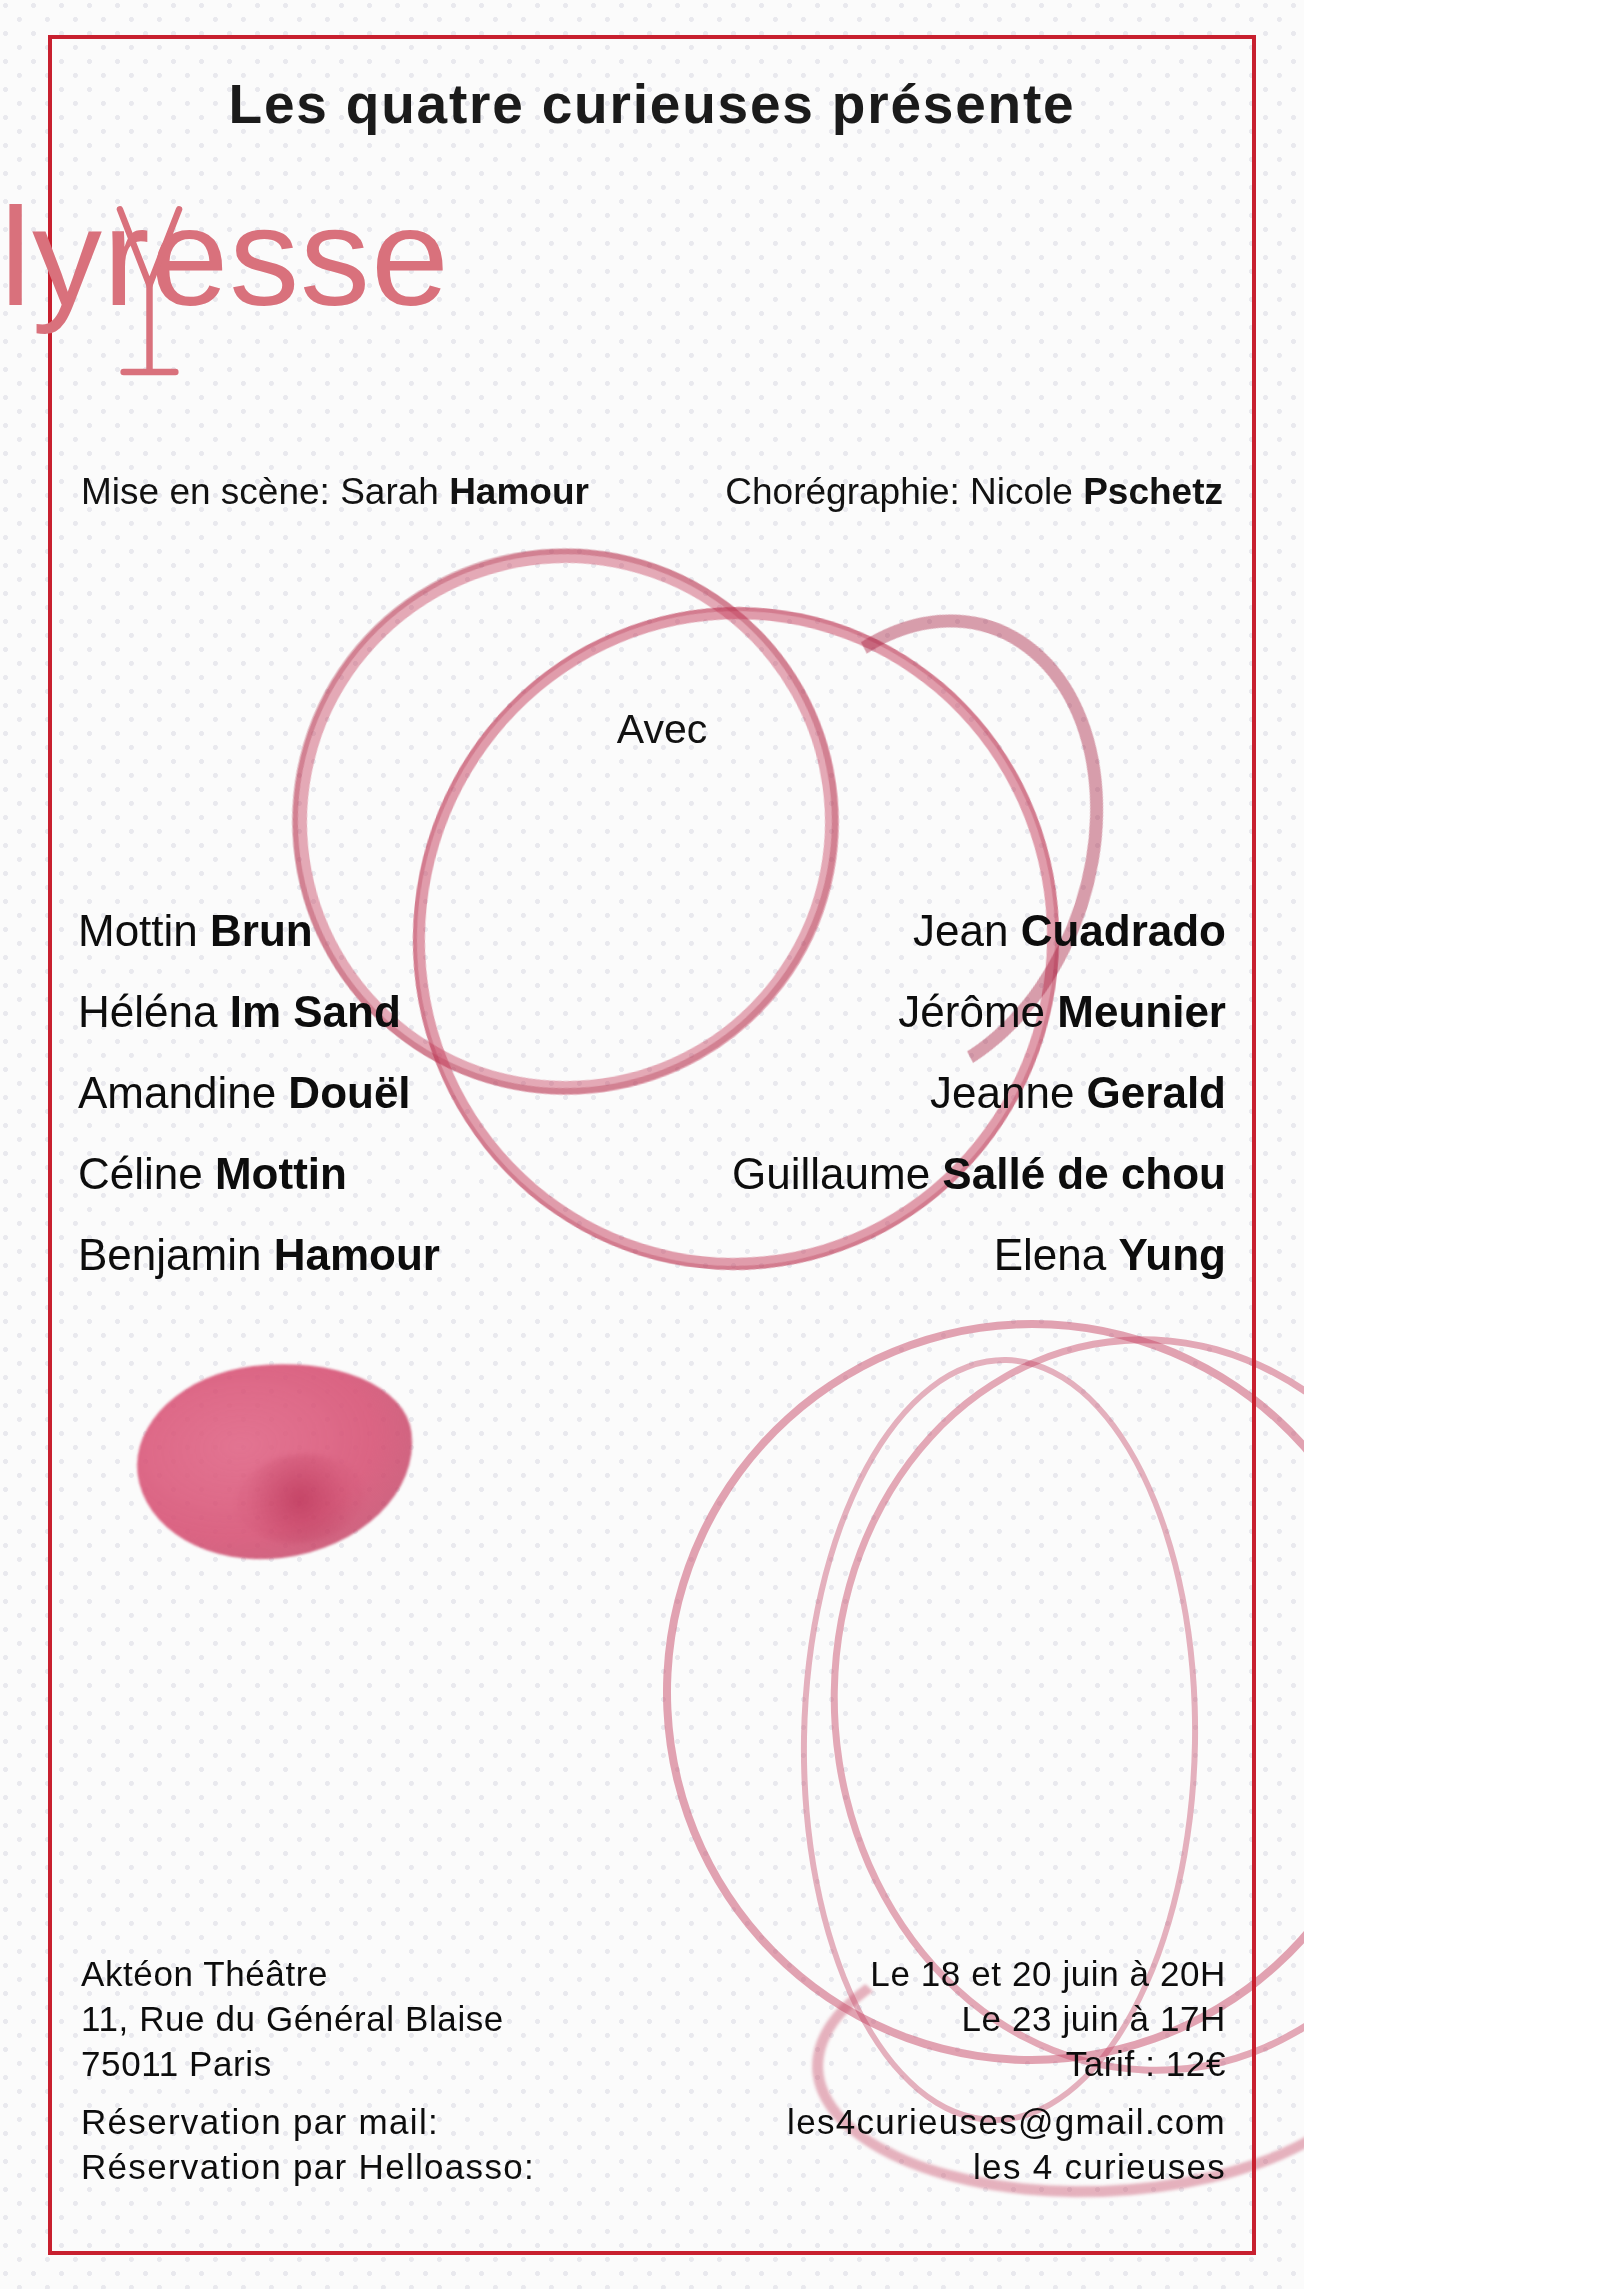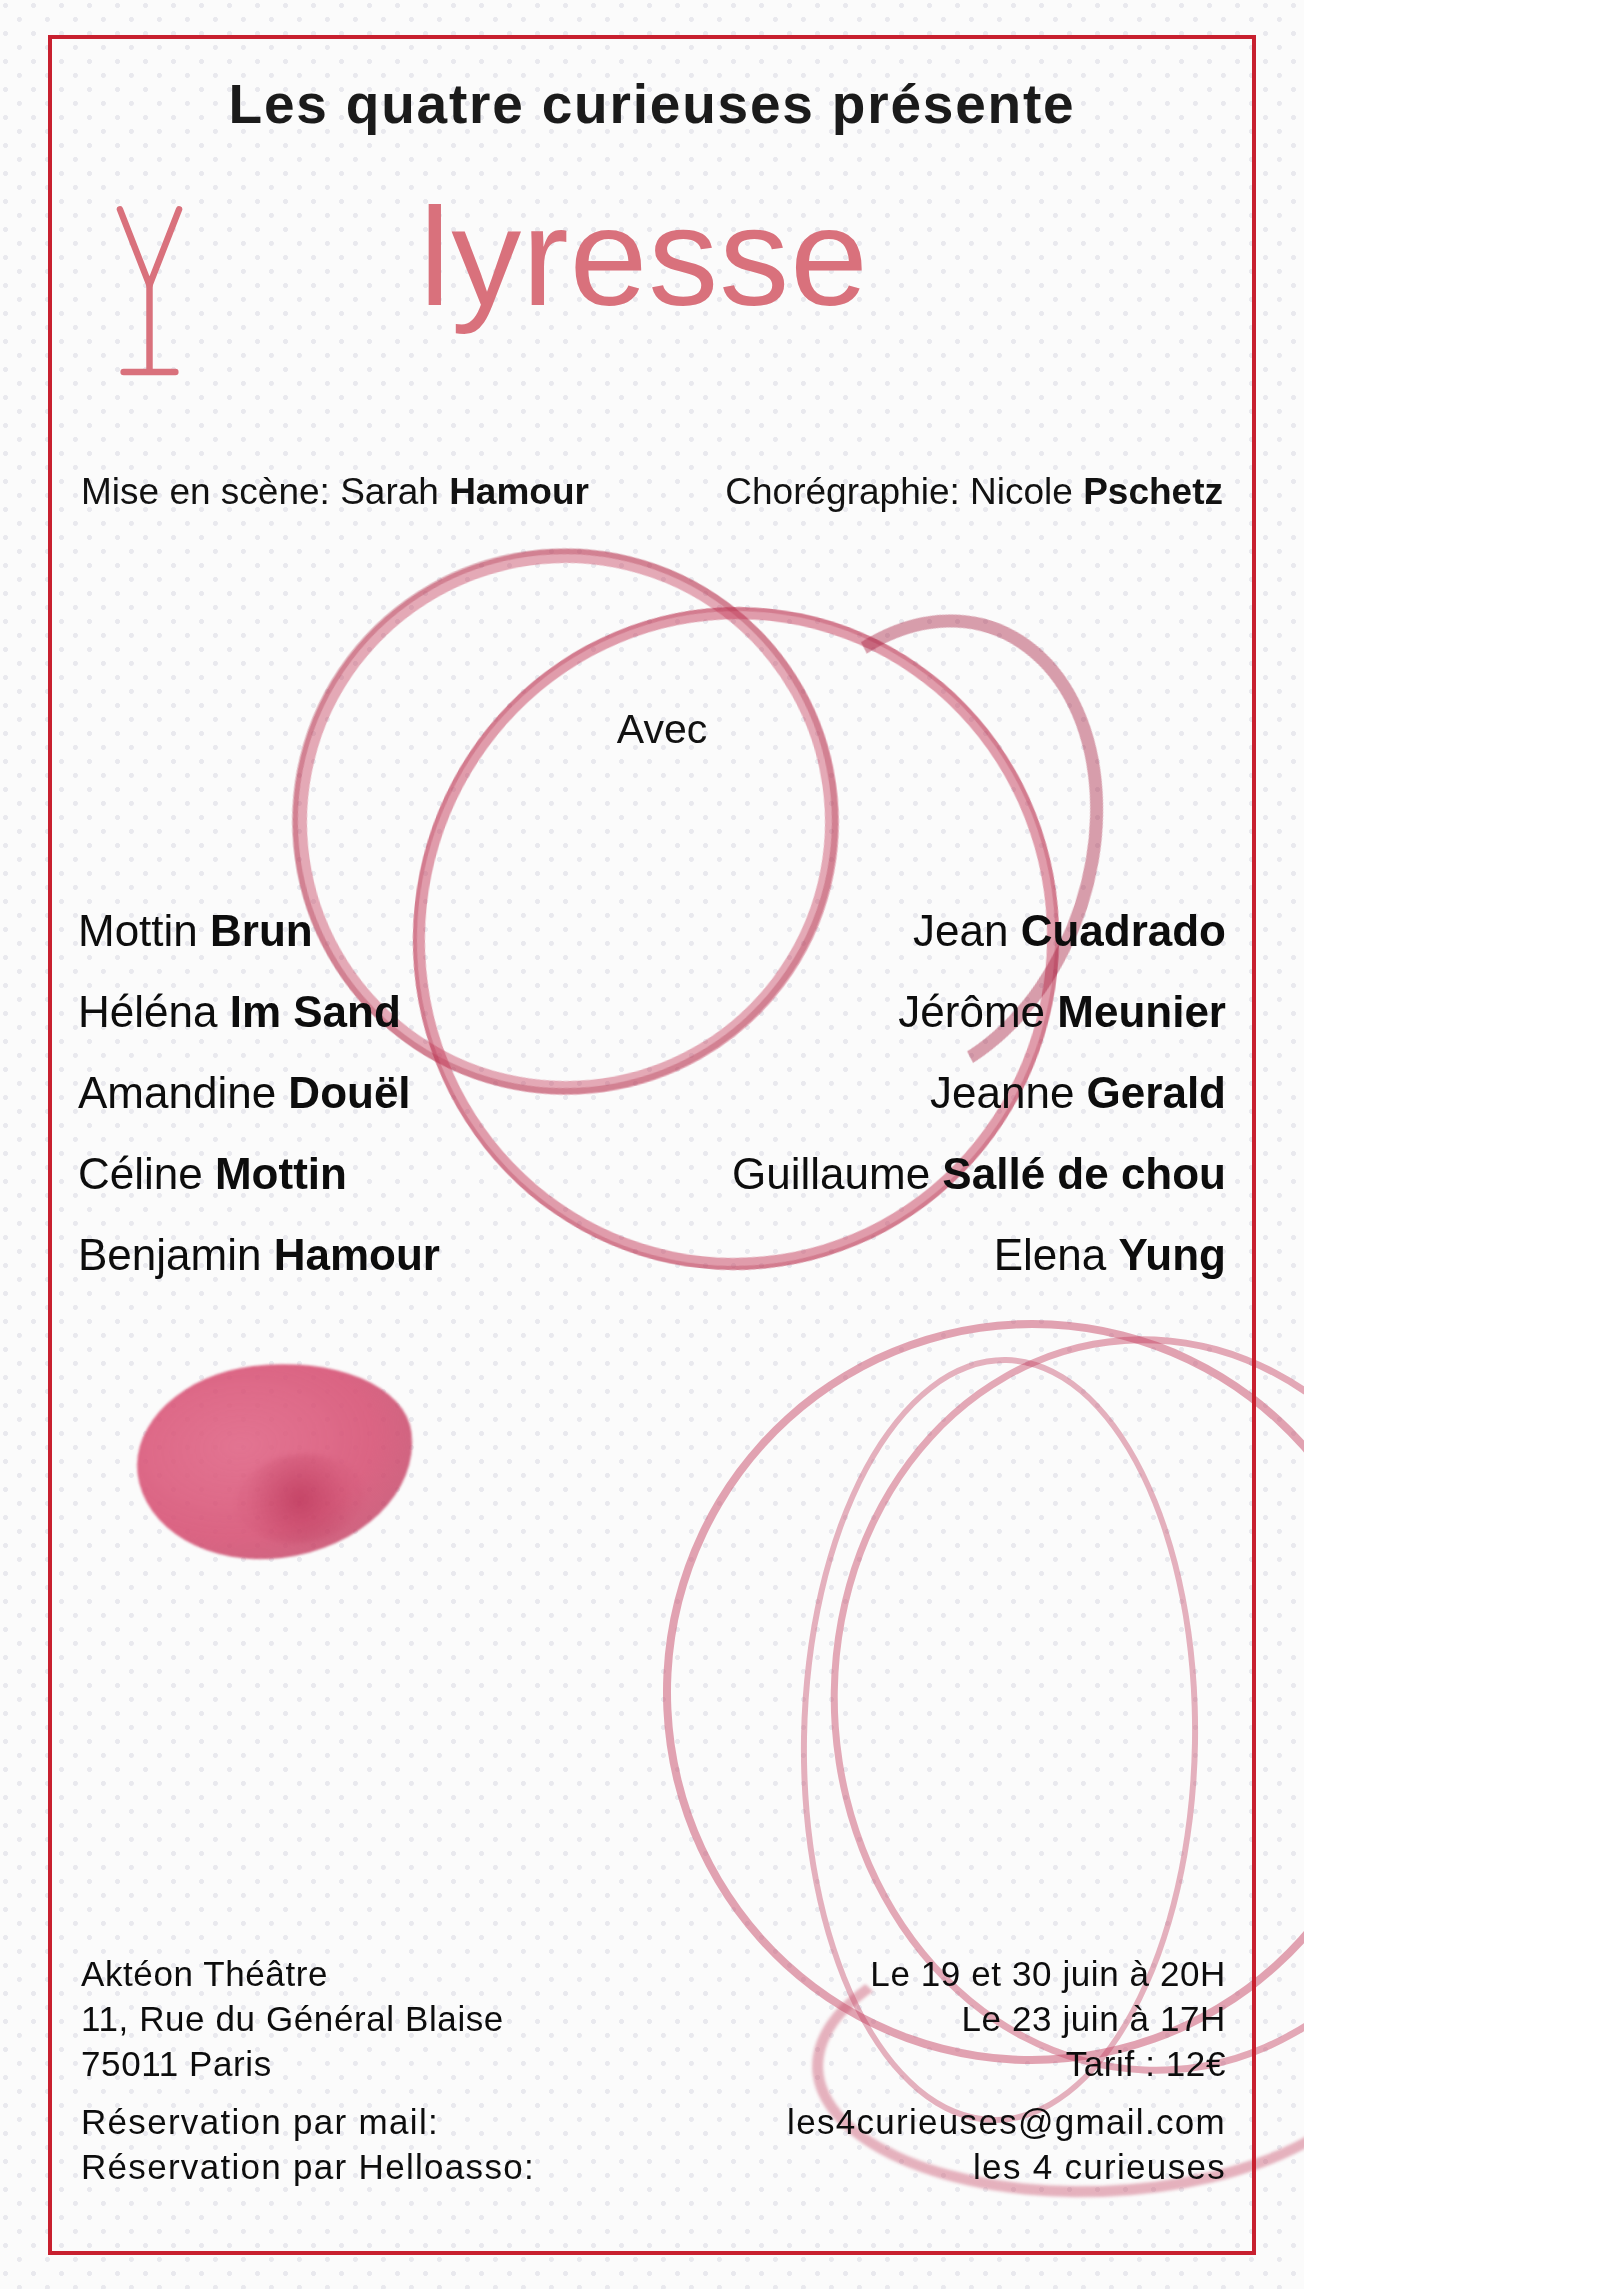--- a/index.html
+++ b/index.html
@@ -184,21 +184,21 @@
     font-weight: bold;
     color: #1b1b1b;
     white-space: nowrap;
   }
 
   .title-wrap {
     position: absolute;
     left: 0;
     right: 16px;
     top: 183px;
-    text-align: center;
+    text-align: left;
   }
   .title {
     display: inline-block;
     position: relative;
     font-size: 140px;
     font-weight: normal;
     color: #d9717c;
     letter-spacing: 0.9px;
     line-height: 1.05;
   }
@@ -353,21 +353,21 @@
     </div>
 
     <div class="footer">
       <div class="footer-top">
         <div class="venue-lines">
           <div>Aktéon Théâtre</div>
           <div>11, Rue du Général Blaise</div>
           <div>75011 Paris</div>
         </div>
         <div class="dates-lines">
-          <div>Le 19 et 30 juin à 20H</div>
+          <div>Le 18 et 20 juin à 20H</div>
           <div>Le 23 juin à 17H</div>
           <div>Tarif : 12€</div>
         </div>
       </div>
       <div class="contact">
         <div class="contact-row">
           <span>Réservation  par  mail:</span>
           <span>les4curieuses@gmail.com</span>
         </div>
         <div class="contact-row">

